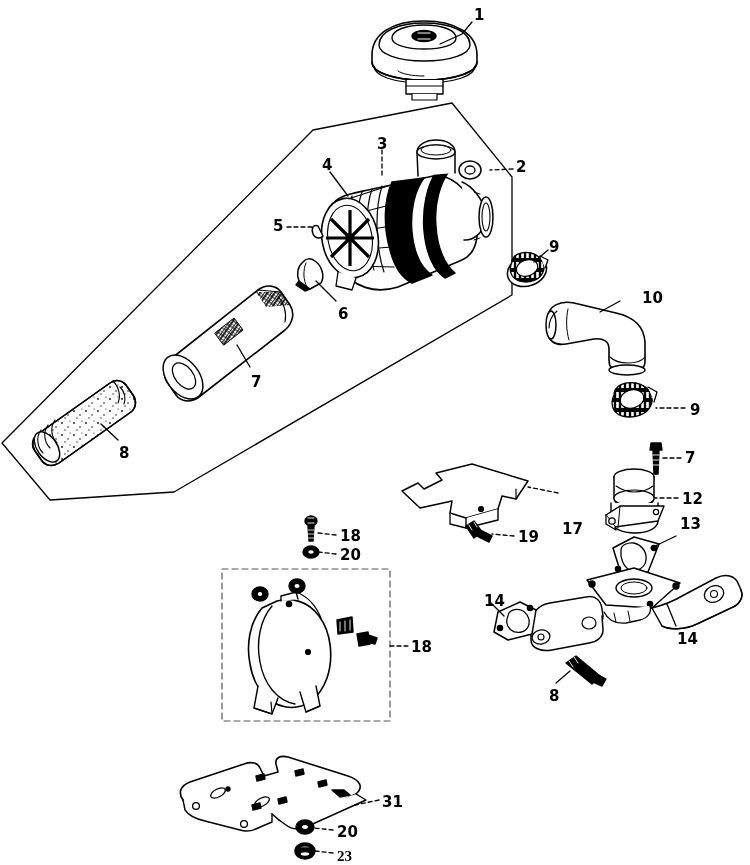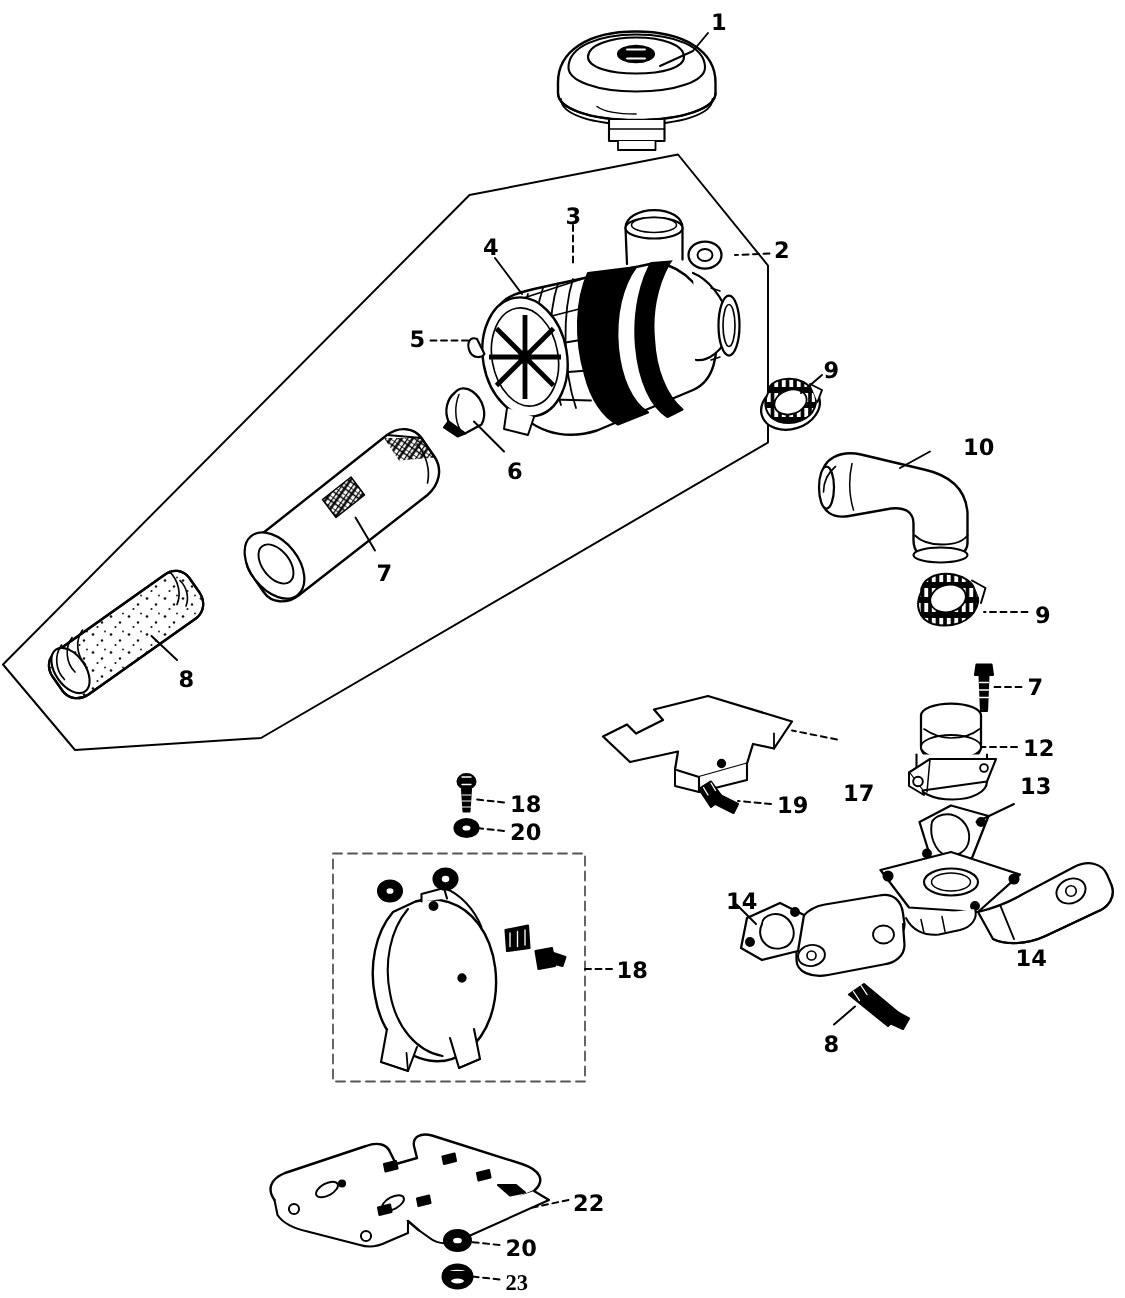--- a/index.html
+++ b/index.html
@@ -434,17 +434,17 @@
   <div class="callout" style="left:682px; top:492px;">12</div>
   <div class="callout" style="left:680px; top:517px;">13</div>
   <div class="callout" style="left:677px; top:632px;text-align:center;">14</div>
   <div class="callout" style="left:549px; top:689px;">8</div>
   <div class="callout" style="left:484px; top:594px;">14</div>
   <div class="callout" style="left:562px; top:487px;margin-top:35px;">17</div>
   <div class="callout" style="left:518px; top:530px;">19</div>
   <div class="callout" style="left:340px; top:529px;">18</div>
   <div class="callout" style="left:340px; top:548px;">20</div>
   <div class="callout" style="left:411px; top:640px;">18</div>
-  <div class="callout" style="left:382px; top:795px;">22</div>
+  <div class="callout" style="left:382px; top:795px;">31</div>
   <div class="callout" style="left:337px; top:825px;">20</div>
   <div class="callout" style="left:337px; top:849px;font-family:Liberation Serif, serif;">23</div>
 
 </div>
 
 </body></html>

